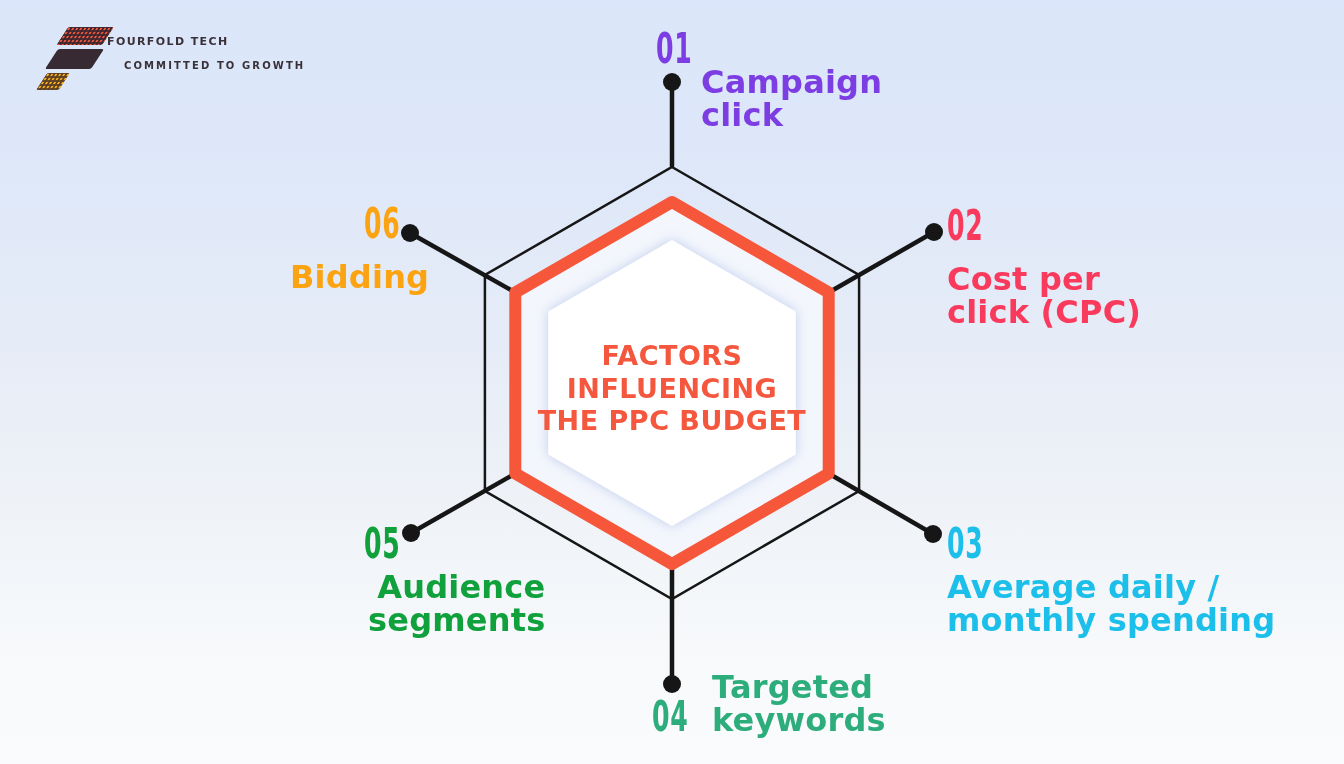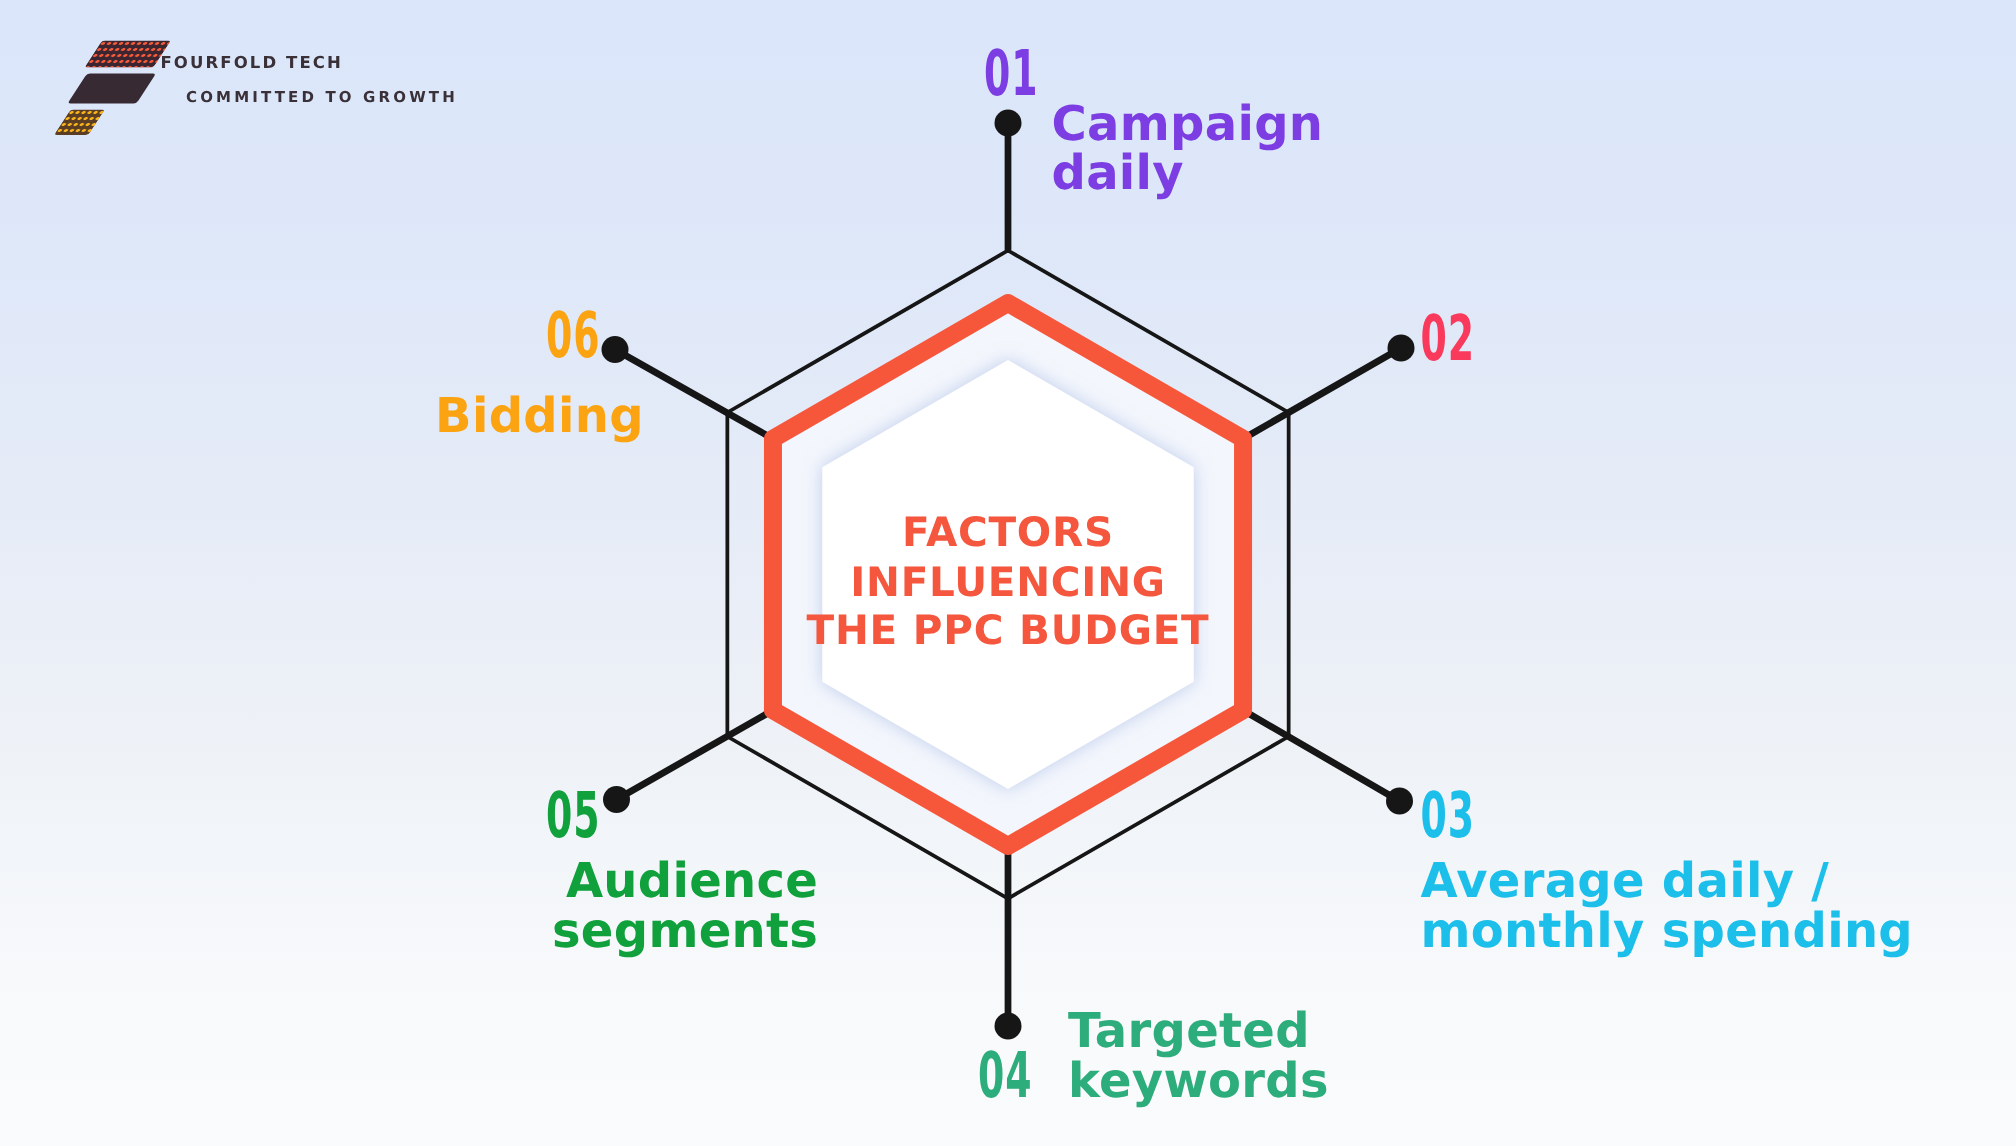--- a/index.html
+++ b/index.html
@@ -140,21 +140,25 @@
 
   <div class="num num-1" style="color: rgb(124, 62, 226);">01</div>
   <div class="num num-2" style="color: rgb(249, 58, 93);">02</div>
   <div class="num num-3" style="color: rgb(28, 191, 233);">03</div>
   <div class="num num-4" style="color: rgb(46, 173, 124);">04</div>
   <div class="num num-5" style="color: rgb(16, 160, 60);">05</div>
   <div class="num num-6" style="color: rgb(252, 163, 17);">06</div>
 
   <div class="lbl lbl-1" style="color: rgb(124, 62, 226);">
     <span>Campaign</span>
-    <span>daily</span>
+    <span>click</span>
+  </div>
+  <div class="lbl lbl-2" style="color: rgb(249, 58, 93);">
+    <span>Cost per</span>
+    <span>click (CPC)</span>
   </div>
   <div class="lbl lbl-3" style="color: rgb(28, 191, 233);">
     <span>Average daily /</span>
     <span>monthly spending</span>
   </div>
   <div class="lbl lbl-4" style="color: rgb(46, 173, 124);">
     <span>Targeted</span>
     <span>keywords</span>
   </div>
   <div class="lbl lbl-5" style="color: rgb(16, 160, 60); text-align: right;">

